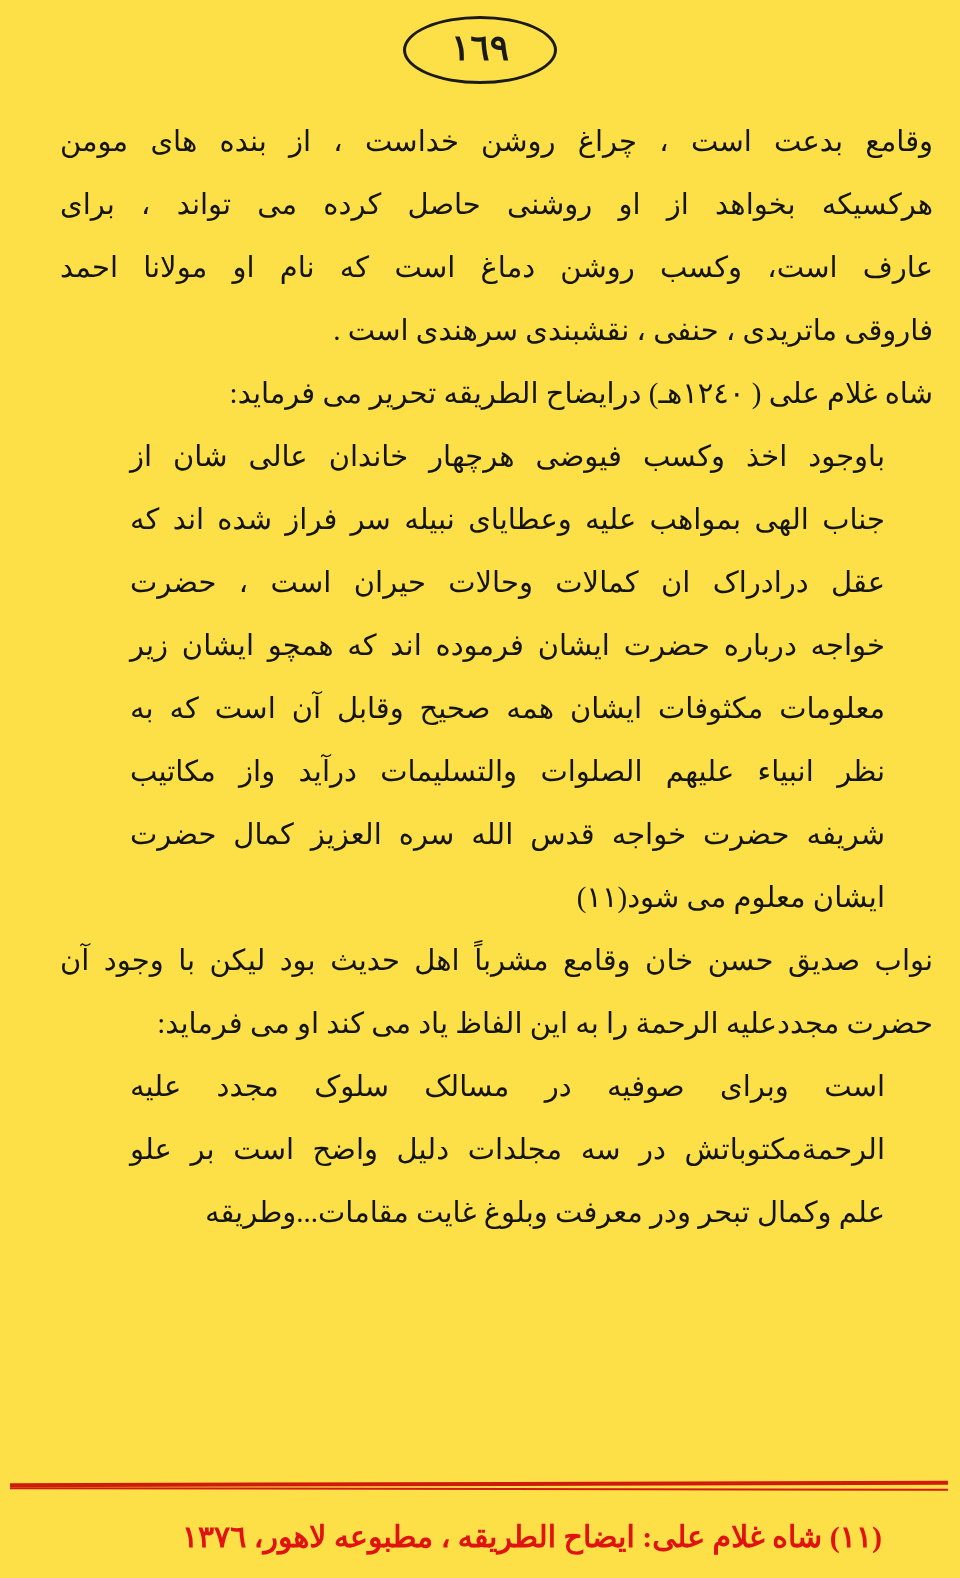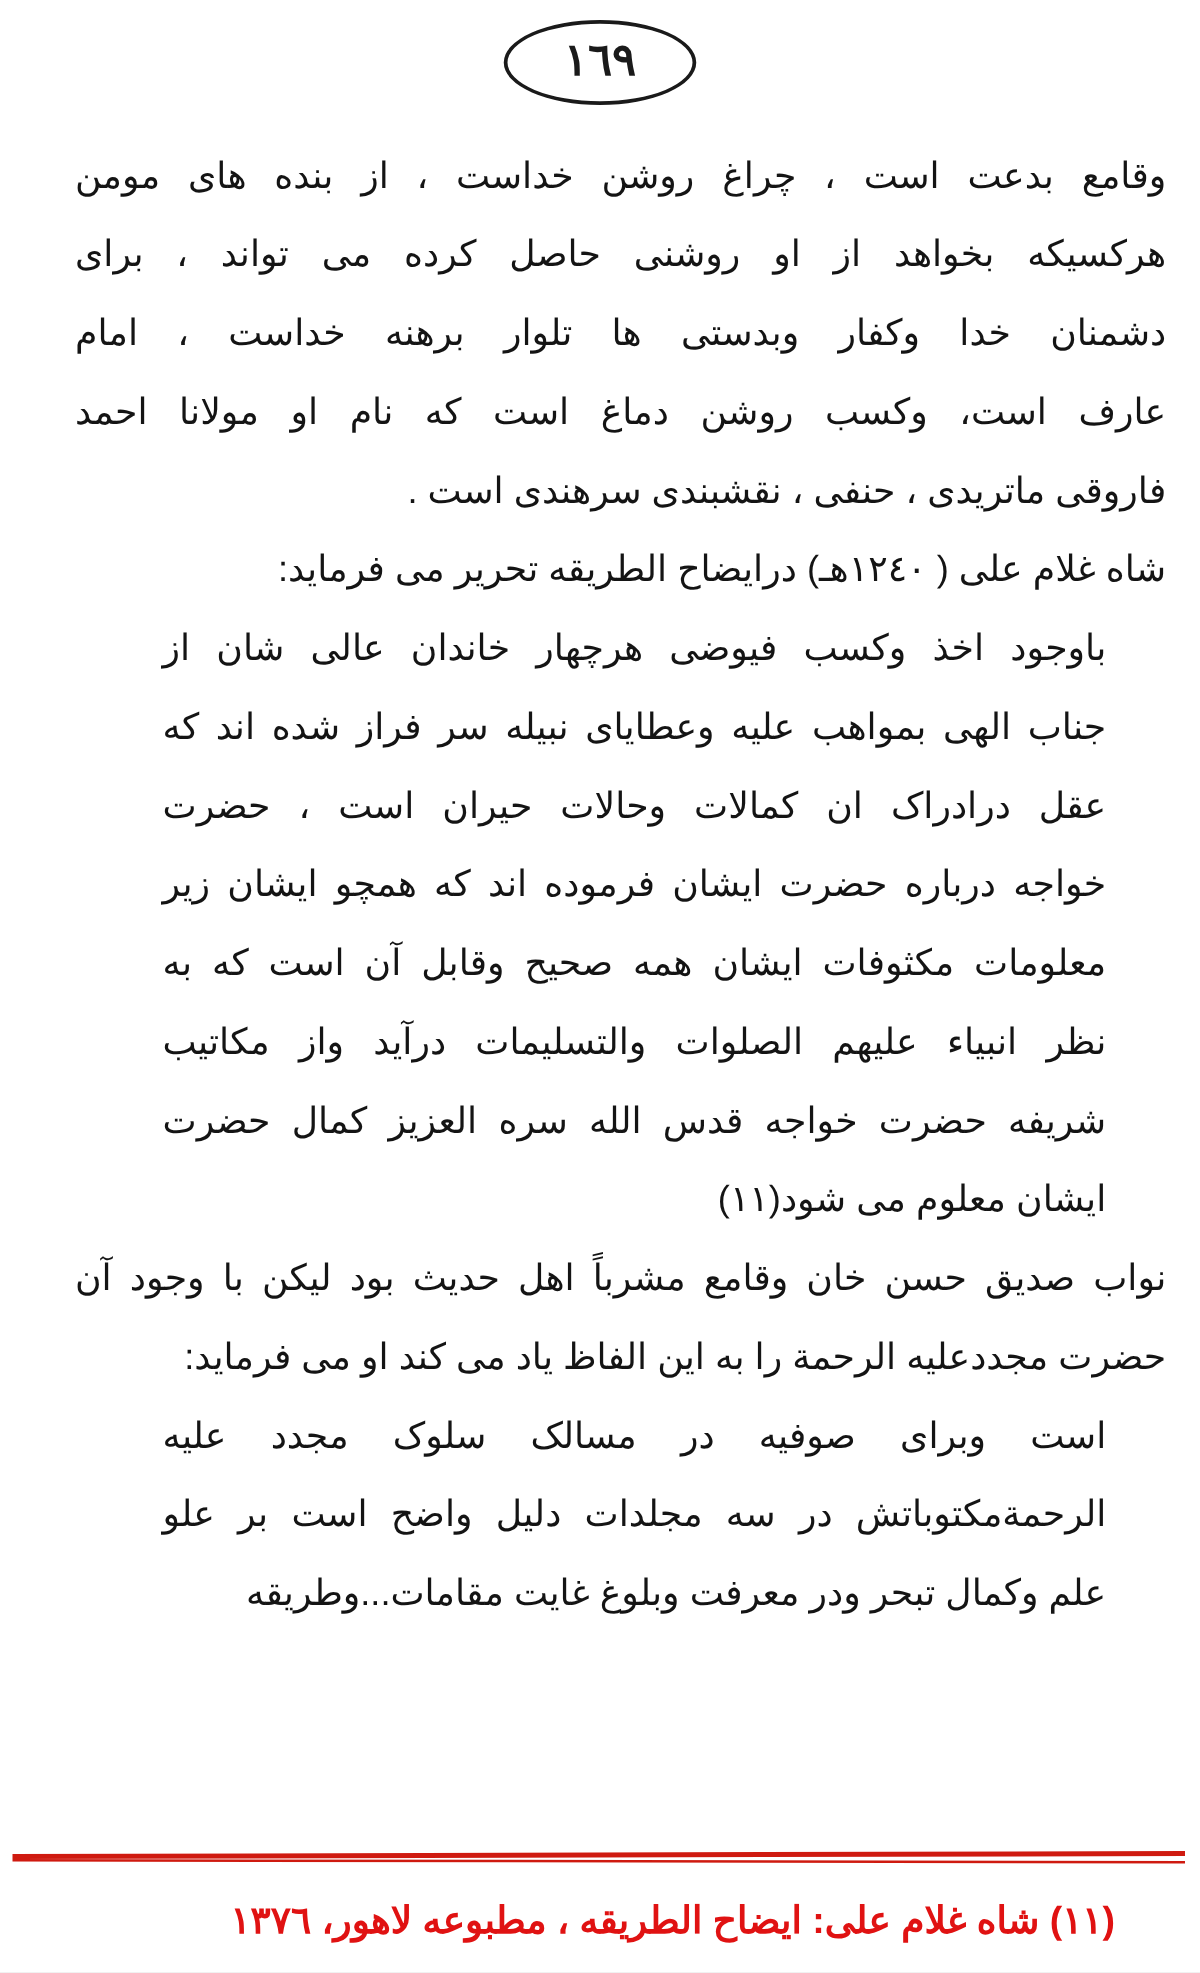--- a/index.html
+++ b/index.html
@@ -5,24 +5,24 @@
   html, body {
     margin: 0;
     padding: 0;
     background: #e8e8e8;
   }
   .page {
     position: relative;
     width: 960px;
     height: 1578px;
     margin: 0 auto;
-    background: #ffffff;
+    background: #fde047;
     box-sizing: border-box;
     direction: rtl;
-    font-family: Liberation Sans, sans-serif;
+    font-family: Liberation Serif, serif;
     color: #141414;
     overflow: hidden;
   }
   .page-number-oval {
     width: 148px;
     height: 62px;
     border: 3px solid #1a1a1a;
     border-radius: 50%;
     margin: 16px auto 0 auto;
     display: flex;
@@ -68,21 +68,21 @@
     transform: rotate(-0.15deg);
   }
   .footnote-rule .rule-thin {
     height: 2px;
     margin-top: 2px;
     background: #cf1a10;
     transform: rotate(0.1deg);
   }
   .footnote-text {
     position: absolute;
-    right: 68px;
+    right: 78px;
     bottom: 22px;
     font-size: 30px;
     font-weight: bold;
     color: #e01212;
     direction: rtl;
     text-align: center;
     line-height: 1.3;
   }
 </style>
 </head>
@@ -91,21 +91,20 @@
 <div class="page">
 
   <div class="page-number-oval">
     <span class="page-number">١٦٩</span>
   </div>
 
   <div class="text-blocks">
       <div class="block body">
         <div class="line stretch">وقامع بدعت است ، چراغ روشن خداست ، از بنده های مومن</div>
         <div class="line stretch">هرکسیکه بخواهد از او روشنی حاصل کرده می تواند ، برای</div>
-        <div class="line stretch">دشمنان خدا وکفار وبدستی ها تلوار برهنه خداست ، امام</div>
         <div class="line stretch">عارف است، وکسب روشن دماغ است که نام او مولانا احمد</div>
         <div class="line">فاروقی ماتریدی ، حنفی ، نقشبندی سرهندی است .</div>
       </div>
       <div class="block body">
         <div class="line">شاه غلام علی ( ١٢٤٠هـ) درایضاح الطریقه تحریر می فرماید:</div>
       </div>
       <div class="block quote">
         <div class="line stretch">باوجود اخذ وکسب فیوضی هرچهار خاندان عالی شان از</div>
         <div class="line stretch">جناب الهی بمواهب علیه وعطایای نبیله سر فراز شده اند که</div>
         <div class="line stretch">عقل درادراک ان کمالات وحالات حیران است ، حضرت</div>

